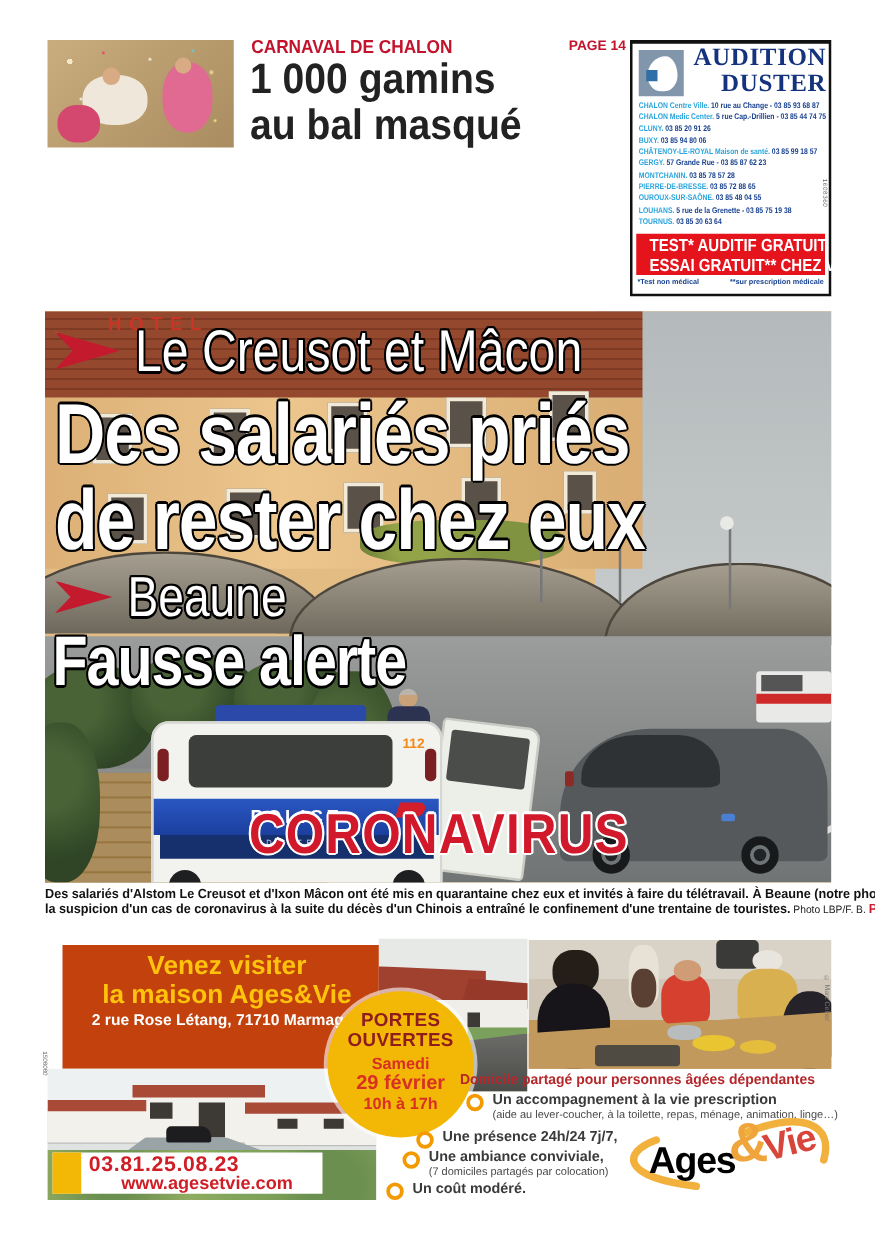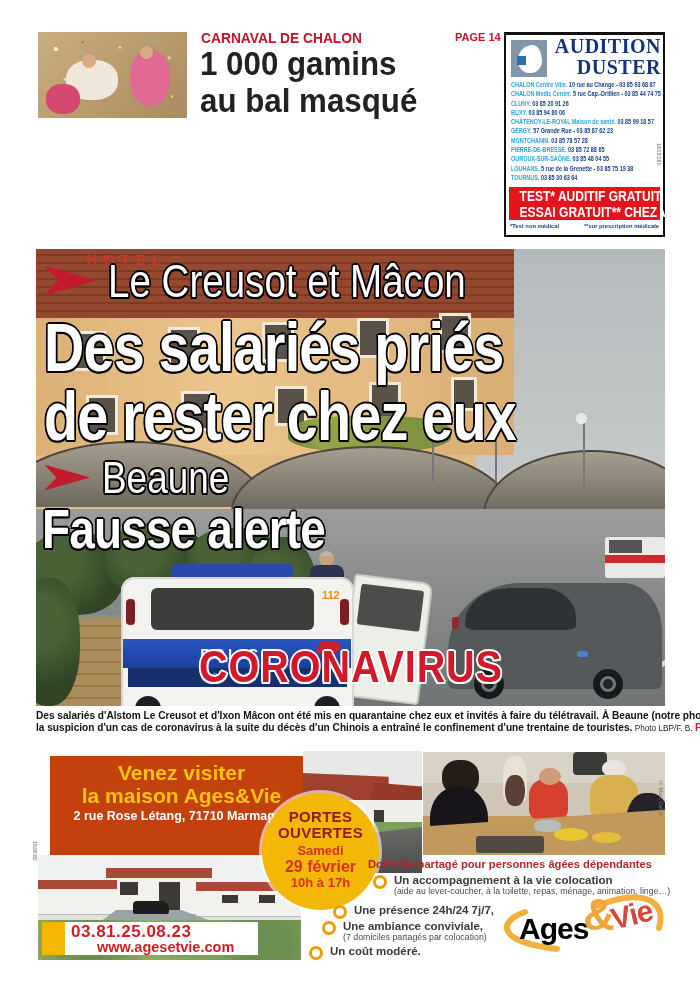--- a/index.html
+++ b/index.html
@@ -409,21 +409,21 @@
       <div class="oh-r" style="font-size:13px;line-height:15px;margin-top:2px">Samedi</div>
       <div class="oh-r" style="font-size:16px;line-height:17px">29 février</div>
       <div class="oh-r" style="font-size:13px;line-height:15px">10h à 17h</div>
     </div>
 
     <div class="tagline">Domicile partagé pour personnes âgées dépendantes</div>
 
     <div class="bullet-row" style="left:337px;top:128px;">
       <div class="ring"></div>
       <div>
-        <div class="b-txt">Un accompagnement à la vie colocation</div>
+        <div class="b-txt">Un accompagnement à la vie prescription</div>
         <div class="b-sub">(aide au lever-coucher, à la toilette, repas, ménage, animation, linge…)</div>
       </div>
     </div>
     <div class="bullet-row" style="left:273px;top:158px;padding-left:24px;">
       <div class="ring"></div>
       <div class="b-txt">Une présence 24h/24 7j/7,</div>
     </div>
     <div class="bullet-row" style="left:286px;top:174px;">
       <div class="ring"></div>
       <div>

